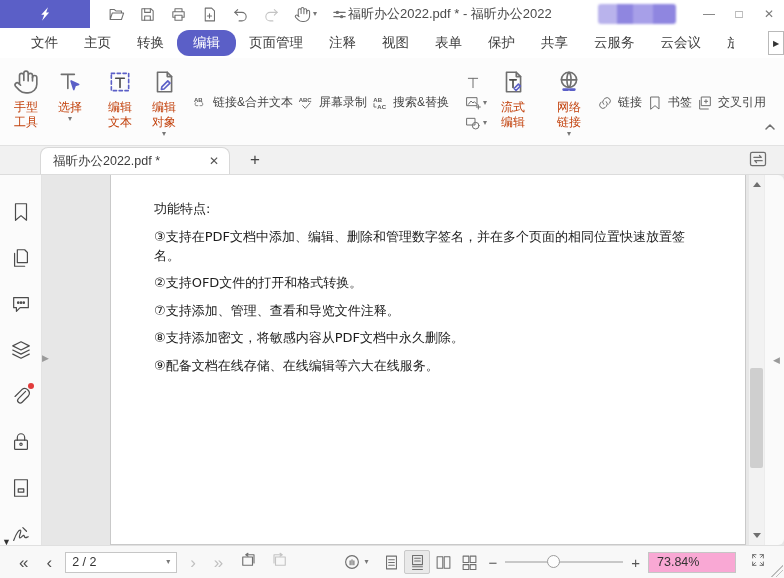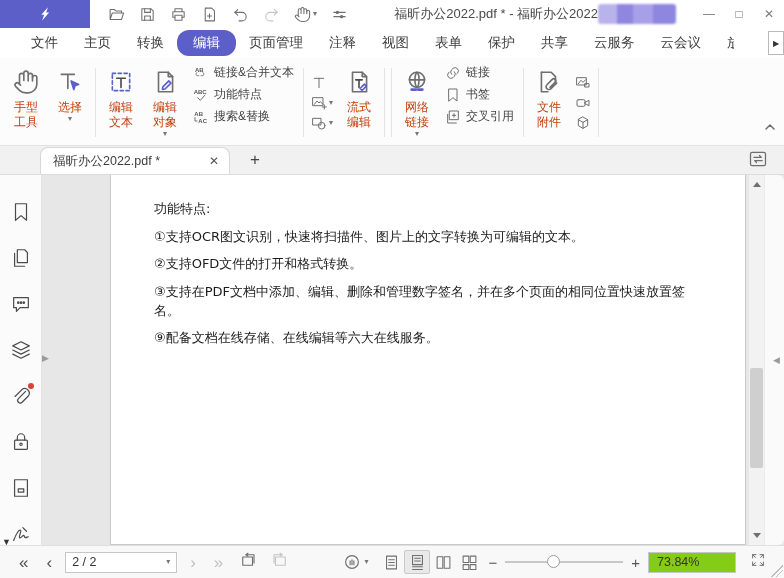--- a/index.html
+++ b/index.html
@@ -10,21 +10,21 @@
   
   .titlebar { position:absolute; top:0; left:0; right:0; height:28px; background:#fff;
     display:flex; align-items:center; }
   .logo { width:90px; height:28px; background:#5b5fc7; display:flex; align-items:center; justify-content:center; flex:0 0 auto; }
   .qat { display:flex; align-items:center; gap:14px; margin-left:18px; }
   .qat .qbtn { display:flex; align-items:center; gap:2px; cursor:default; }
   .qat svg { width:17px; height:17px; }
   svg.i { stroke:#6f6f6f; fill:none; stroke-width:1.5; stroke-linecap:round; stroke-linejoin:round; }
   svg.i.dis { stroke:#c4c4c4; }
   .caret { font-size:8px; color:#777; line-height:1; }
-  .title-text { flex:1; text-align:right; font-size:13px; color:#4a4a4a; white-space:nowrap; overflow:hidden; }
+  .title-text { flex:1; text-align:left; font-size:13px; color:#4a4a4a; white-space:nowrap; overflow:hidden; }
   .user-badge { width:78px; height:20px; border-radius:3px; margin-right:18px; flex:0 0 auto;
     background:
       linear-gradient(90deg,#b9b3ec 0 25%,#8f86e0 25% 45%,#a79fe8 45% 70%,#8f86e0 70% 100%);
     filter:blur(1px); }
   .win-controls { display:flex; align-items:center; gap:0; flex:0 0 auto; }
   .win-controls .wc { width:30px; height:28px; display:flex; align-items:center; justify-content:center;
     font-size:12px; color:#7a7a7a; }
 
   
   .menubar { position:absolute; top:28px; left:0; right:0; height:30px; background:#fff;
@@ -37,21 +37,21 @@
 
   
   .ribbon { position:absolute; top:58px; left:0; right:0; height:88px; background:#fcfcfc;
     border-bottom:1px solid #e2e2e2; display:flex; align-items:stretch; padding:4px 2px 2px 4px; }
   .rdiv { width:1px; background:#e4e4e4; margin:6px 3px; }
   .rbtn { display:flex; flex-direction:column; align-items:center; justify-content:flex-start;
     padding:5px 4px 2px; min-width:44px; border-radius:3px; }
   .rbtn .ric { height:30px; display:flex; align-items:center; justify-content:center; }
   .rbtn .ric svg { width:26px; height:26px; }
   .rlbl { font-size:12px; line-height:15px; text-align:right; white-space:pre-line; color:#c2410c; margin-top:3px; }
-  .rstack { display:flex; flex-direction:column; justify-content:flex-start; gap:5px; padding:2px 6px; }
+  .rstack { display:flex; flex-direction:row; justify-content:flex-start; gap:5px; padding:2px 6px; }
   .rrow { display:flex; align-items:center; gap:5px; font-size:12px; color:#454545; white-space:nowrap; }
   .rrow svg { width:16px; height:16px; }
   .rcol { display:flex; flex-direction:column; justify-content:center; gap:4px; padding:0 4px; }
   .rcol .rsm { display:flex; align-items:center; gap:2px; }
   .rcol svg { width:16px; height:16px; }
   .ribbon-collapse { position:absolute; right:8px; bottom:8px; }
   .ribbon-collapse svg { width:12px; height:12px; }
   .sv-t { font:600 9px "Liberation Sans",sans-serif; fill:#555; stroke:none; }
 
   
@@ -105,21 +105,21 @@
   .hand-mode { display:flex; align-items:center; gap:3px; padding:0 10px; }
   .hand-mode svg { width:18px; height:18px; }
   .layout-btn { width:26px; height:24px; display:flex; align-items:center; justify-content:center; border-radius:2px; }
   .layout-btn.sel { background:#e9e9e9; border:1px solid #c9c9c9; }
   .layout-btn svg { width:17px; height:17px; }
   .zoom-minus,.zoom-plus { font-size:15px; color:#555; padding:0 6px; }
   .slider { position:relative; width:118px; height:20px; margin:0 2px; }
   .slider .track { position:absolute; left:0; right:0; top:9px; height:2px; background:#c8c8c8; }
   .slider .thumb { position:absolute; left:42px; top:3px; width:13px; height:13px; border-radius:50%;
     background:#fdfdfd; border:1px solid #9c9c9c; }
-  .zoom-box { width:88px; height:21px; background:#84cc16; border:1px solid #c6c6c6; font-size:12.5px;
+  .zoom-box { width:88px; height:21px; background:#f9a8d4; border:1px solid #c6c6c6; font-size:12.5px;
     color:#333; display:flex; align-items:center; padding:0 8px; margin:0 6px 0 2px; }
   .fit-btn { padding:0 8px; } .fit-btn svg { width:16px; height:16px; }
   .grip { position:absolute; right:1px; bottom:1px; width:12px; height:12px;
     background:linear-gradient(135deg,transparent 0 50%,#bdbdbd 50% 55%,transparent 55% 70%,#bdbdbd 70% 75%,transparent 75%); }
 </style>
 </head>
 <body>
 
 <div class="window">
 
@@ -256,21 +256,21 @@
             <text class="sv-t" x="3" y="11">AB</text>
             <path d="M5 15a4 4 0 0 0 0 6h4M13 21h4a4 4 0 0 0 0-6" transform="scale(0.8) translate(2,-1)"></path>
           </svg>
         <span>链接&amp;合并文本</span>
       </div>
       <div class="rrow">
         <svg class="i" viewBox="0 0 24 24">
             <text class="sv-t" x="1" y="10">ABC</text>
             <path d="M7 16l4 4 7-8"></path>
           </svg>
-        <span>功能特点</span>
+        <span>屏幕录制</span>
       </div>
       <div class="rrow">
         <svg class="i" viewBox="0 0 24 24">
             <text class="sv-t" x="2" y="10">AB</text>
             <text class="sv-t" x="8" y="21">AC</text>
             <path d="M3 13v5h3"></path>
           </svg>
         <span>搜索&amp;替换</span>
       </div>
     </div>
@@ -453,23 +453,24 @@
             <path d="M14 5l4 4"></path>
           </svg>
       </span>
       <span class="sb-more">▼</span>
       <span class="panel-expander-left">▶</span>
     </div>
 
     <div class="docarea">
       <div class="page">
         <p>功能特点:</p>
-        <p>①支持OCR图文识别，快速将扫描件、图片上的文字转换为可编辑的文本。</p>
+        <p>③支持在PDF文档中添加、编辑、删除和管理数字签名，并在多个页面的相同位置快速放置签名。</p>
         <p>②支持OFD文件的打开和格式转换。</p>
-        <p>③支持在PDF文档中添加、编辑、删除和管理数字签名，并在多个页面的相同位置快速放置签名。</p>
+        <p>⑦支持添加、管理、查看和导览文件注释。</p>
+        <p>⑧支持添加密文，将敏感内容从PDF文档中永久删除。</p>
         <p>⑨配备文档在线存储、在线编辑等六大在线服务。</p>
       </div>
       <div class="vscroll">
         <span class="vs-up">
             <span class="tri-up"></span>
           </span>
         <span class="vs-thumb"></span>
         <span class="vs-down">
             <span class="tri-down"></span>
           </span>

